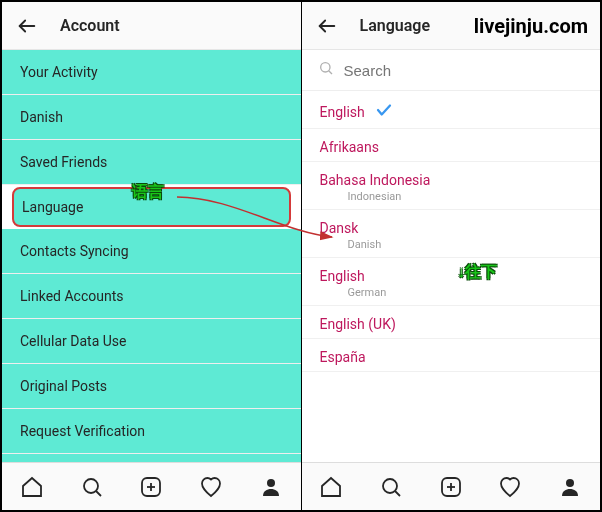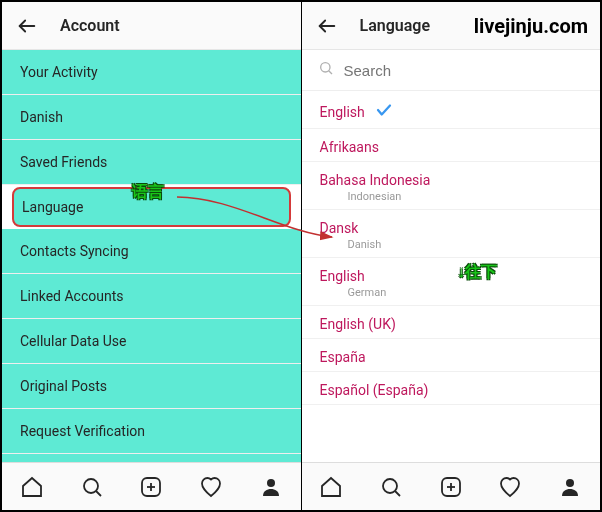--- a/index.html
+++ b/index.html
@@ -249,26 +249,20 @@
       <div class="lang-item">
         <div class="lname">
             <span>English (UK)</span>
           </div>
       </div>
       <div class="lang-item">
         <div class="lname">
             <span>España</span>
           </div>
       </div>
-      <div class="lang-item">
-        <div class="lname">
-            <span>Español (España)</span>
-          </div>
-
-      </div>
     </div>
     <div class="bottom-nav">
       <span class="nav-btn">
           <svg width="24" height="24" viewBox="0 0 24 24" fill="none" stroke="#262626" stroke-width="1.8">
             <path d="M3 11 L12 3 L21 11 V21 H3 Z"></path>
           </svg>
         </span>
       <span class="nav-btn">
           <svg width="24" height="24" viewBox="0 0 24 24" fill="none" stroke="#262626" stroke-width="1.8">
             <circle cx="11" cy="11" r="7"></circle>

